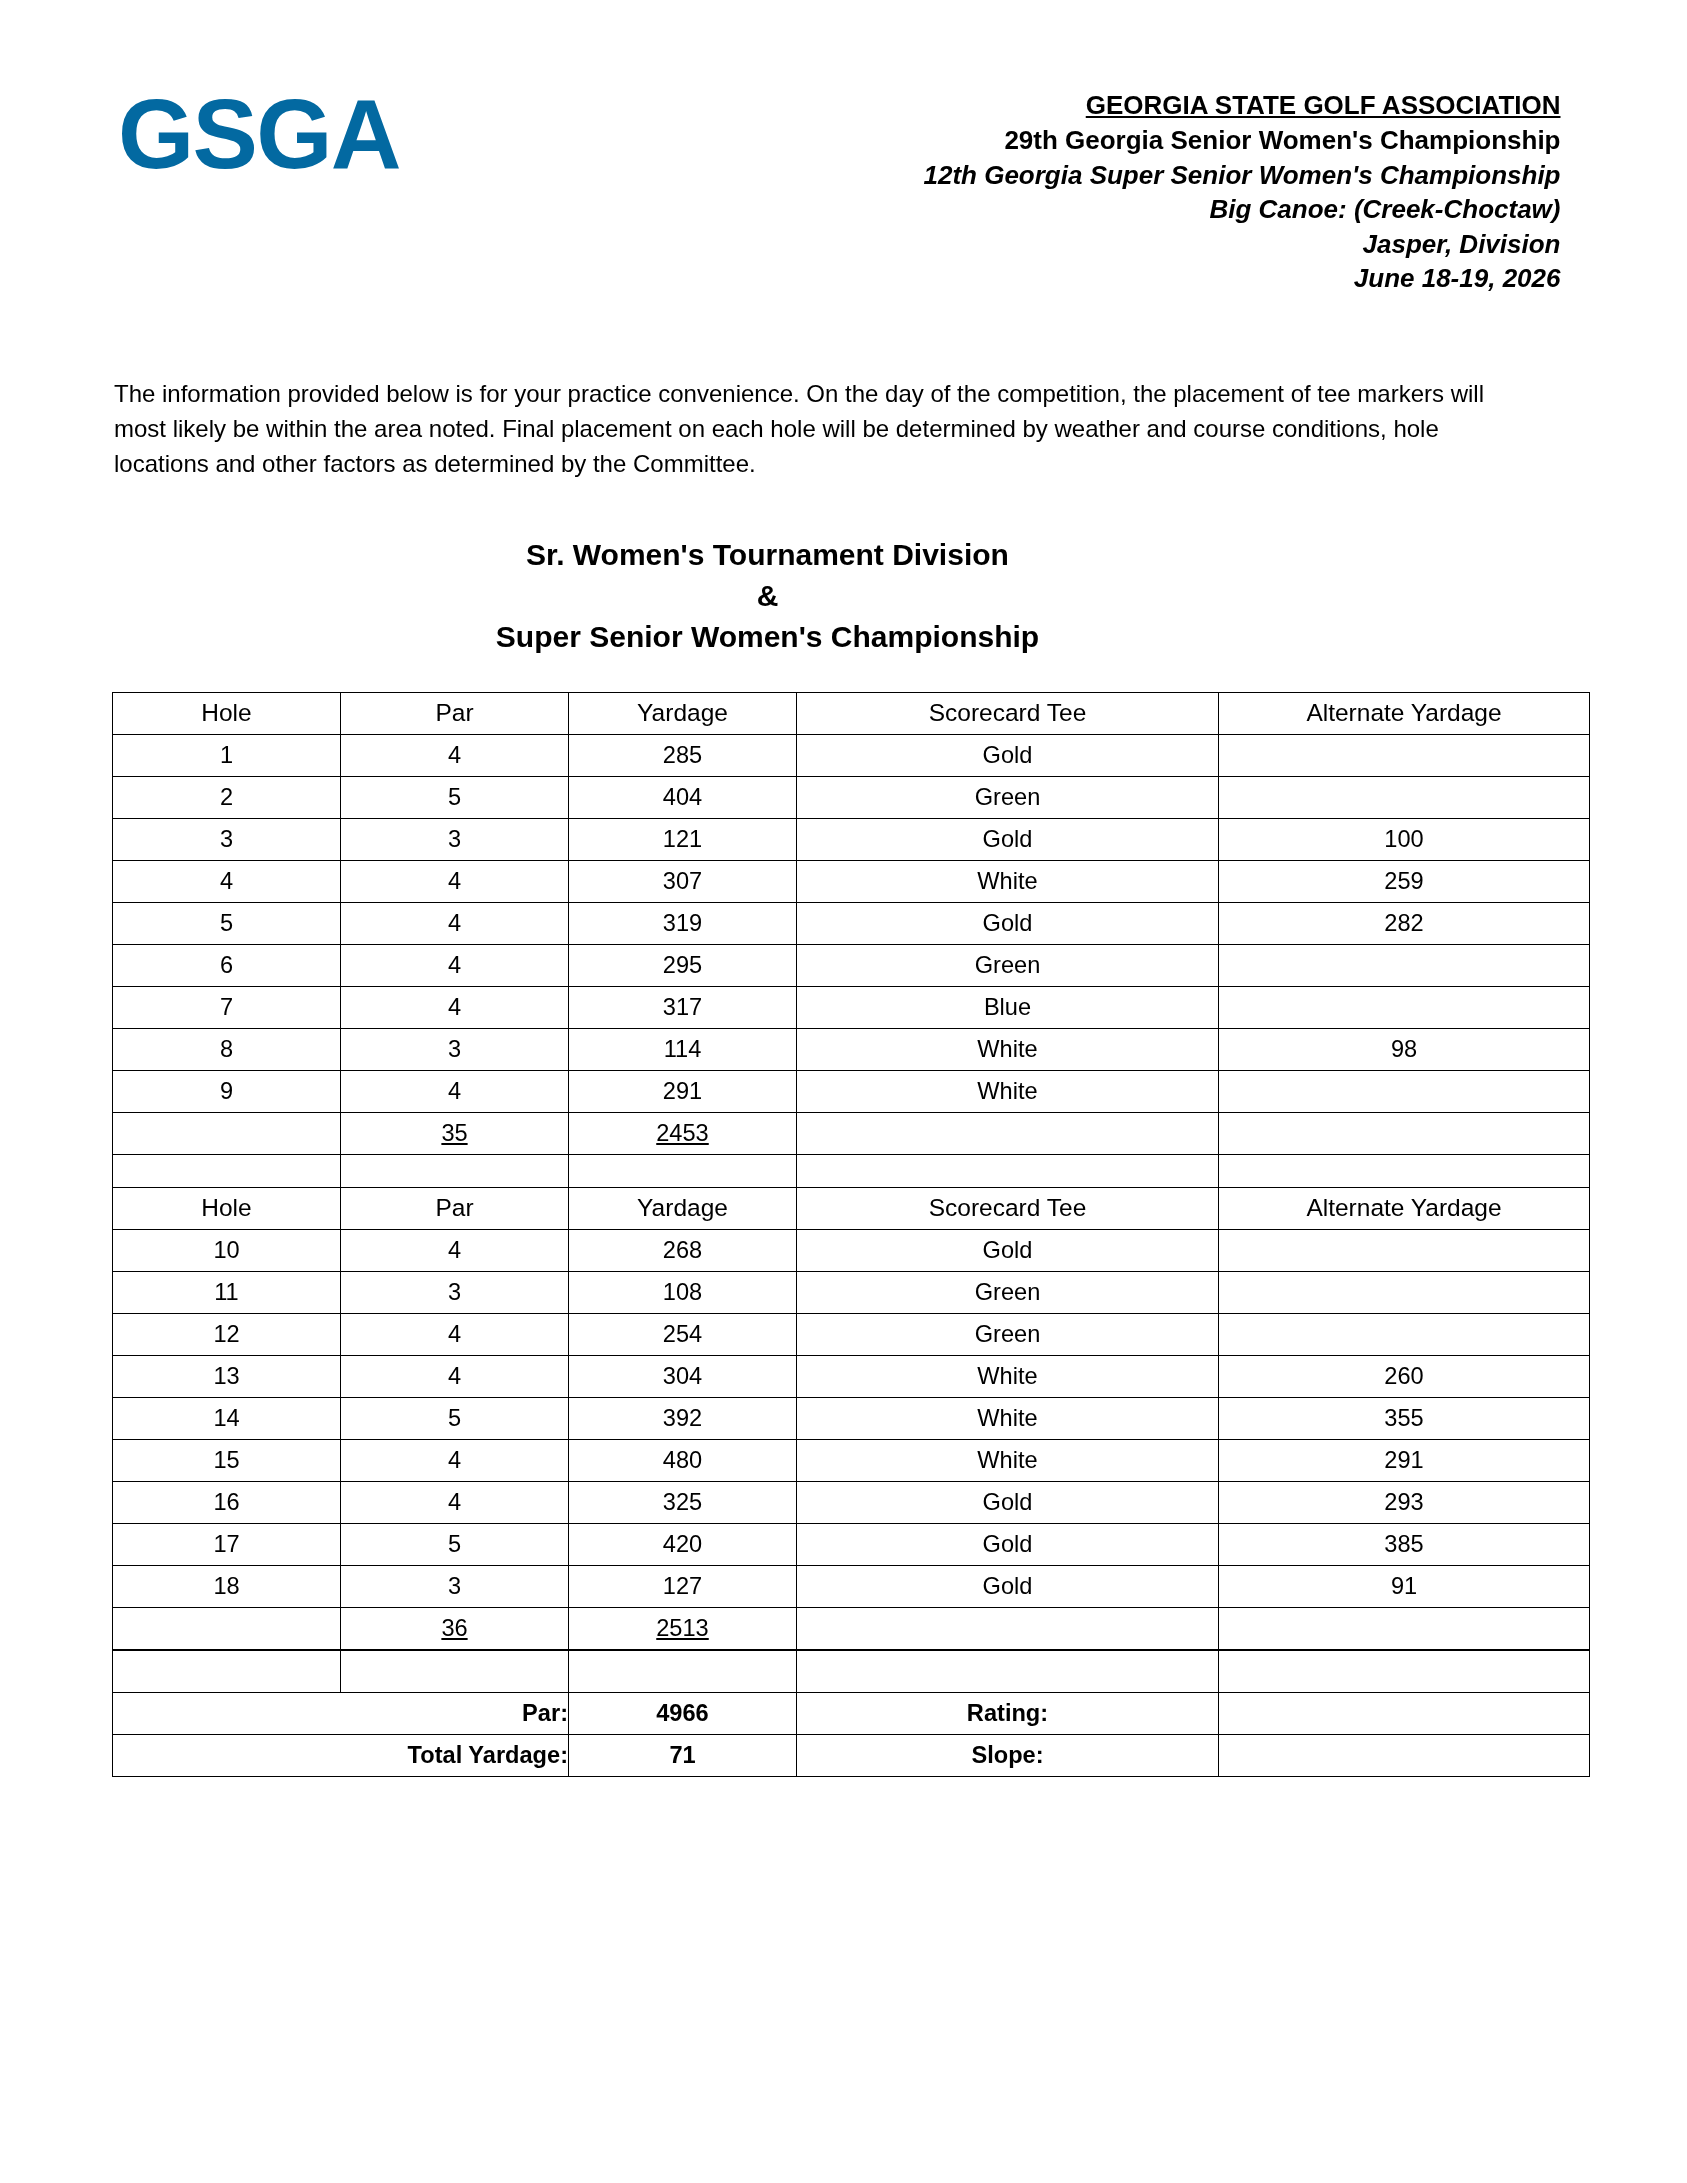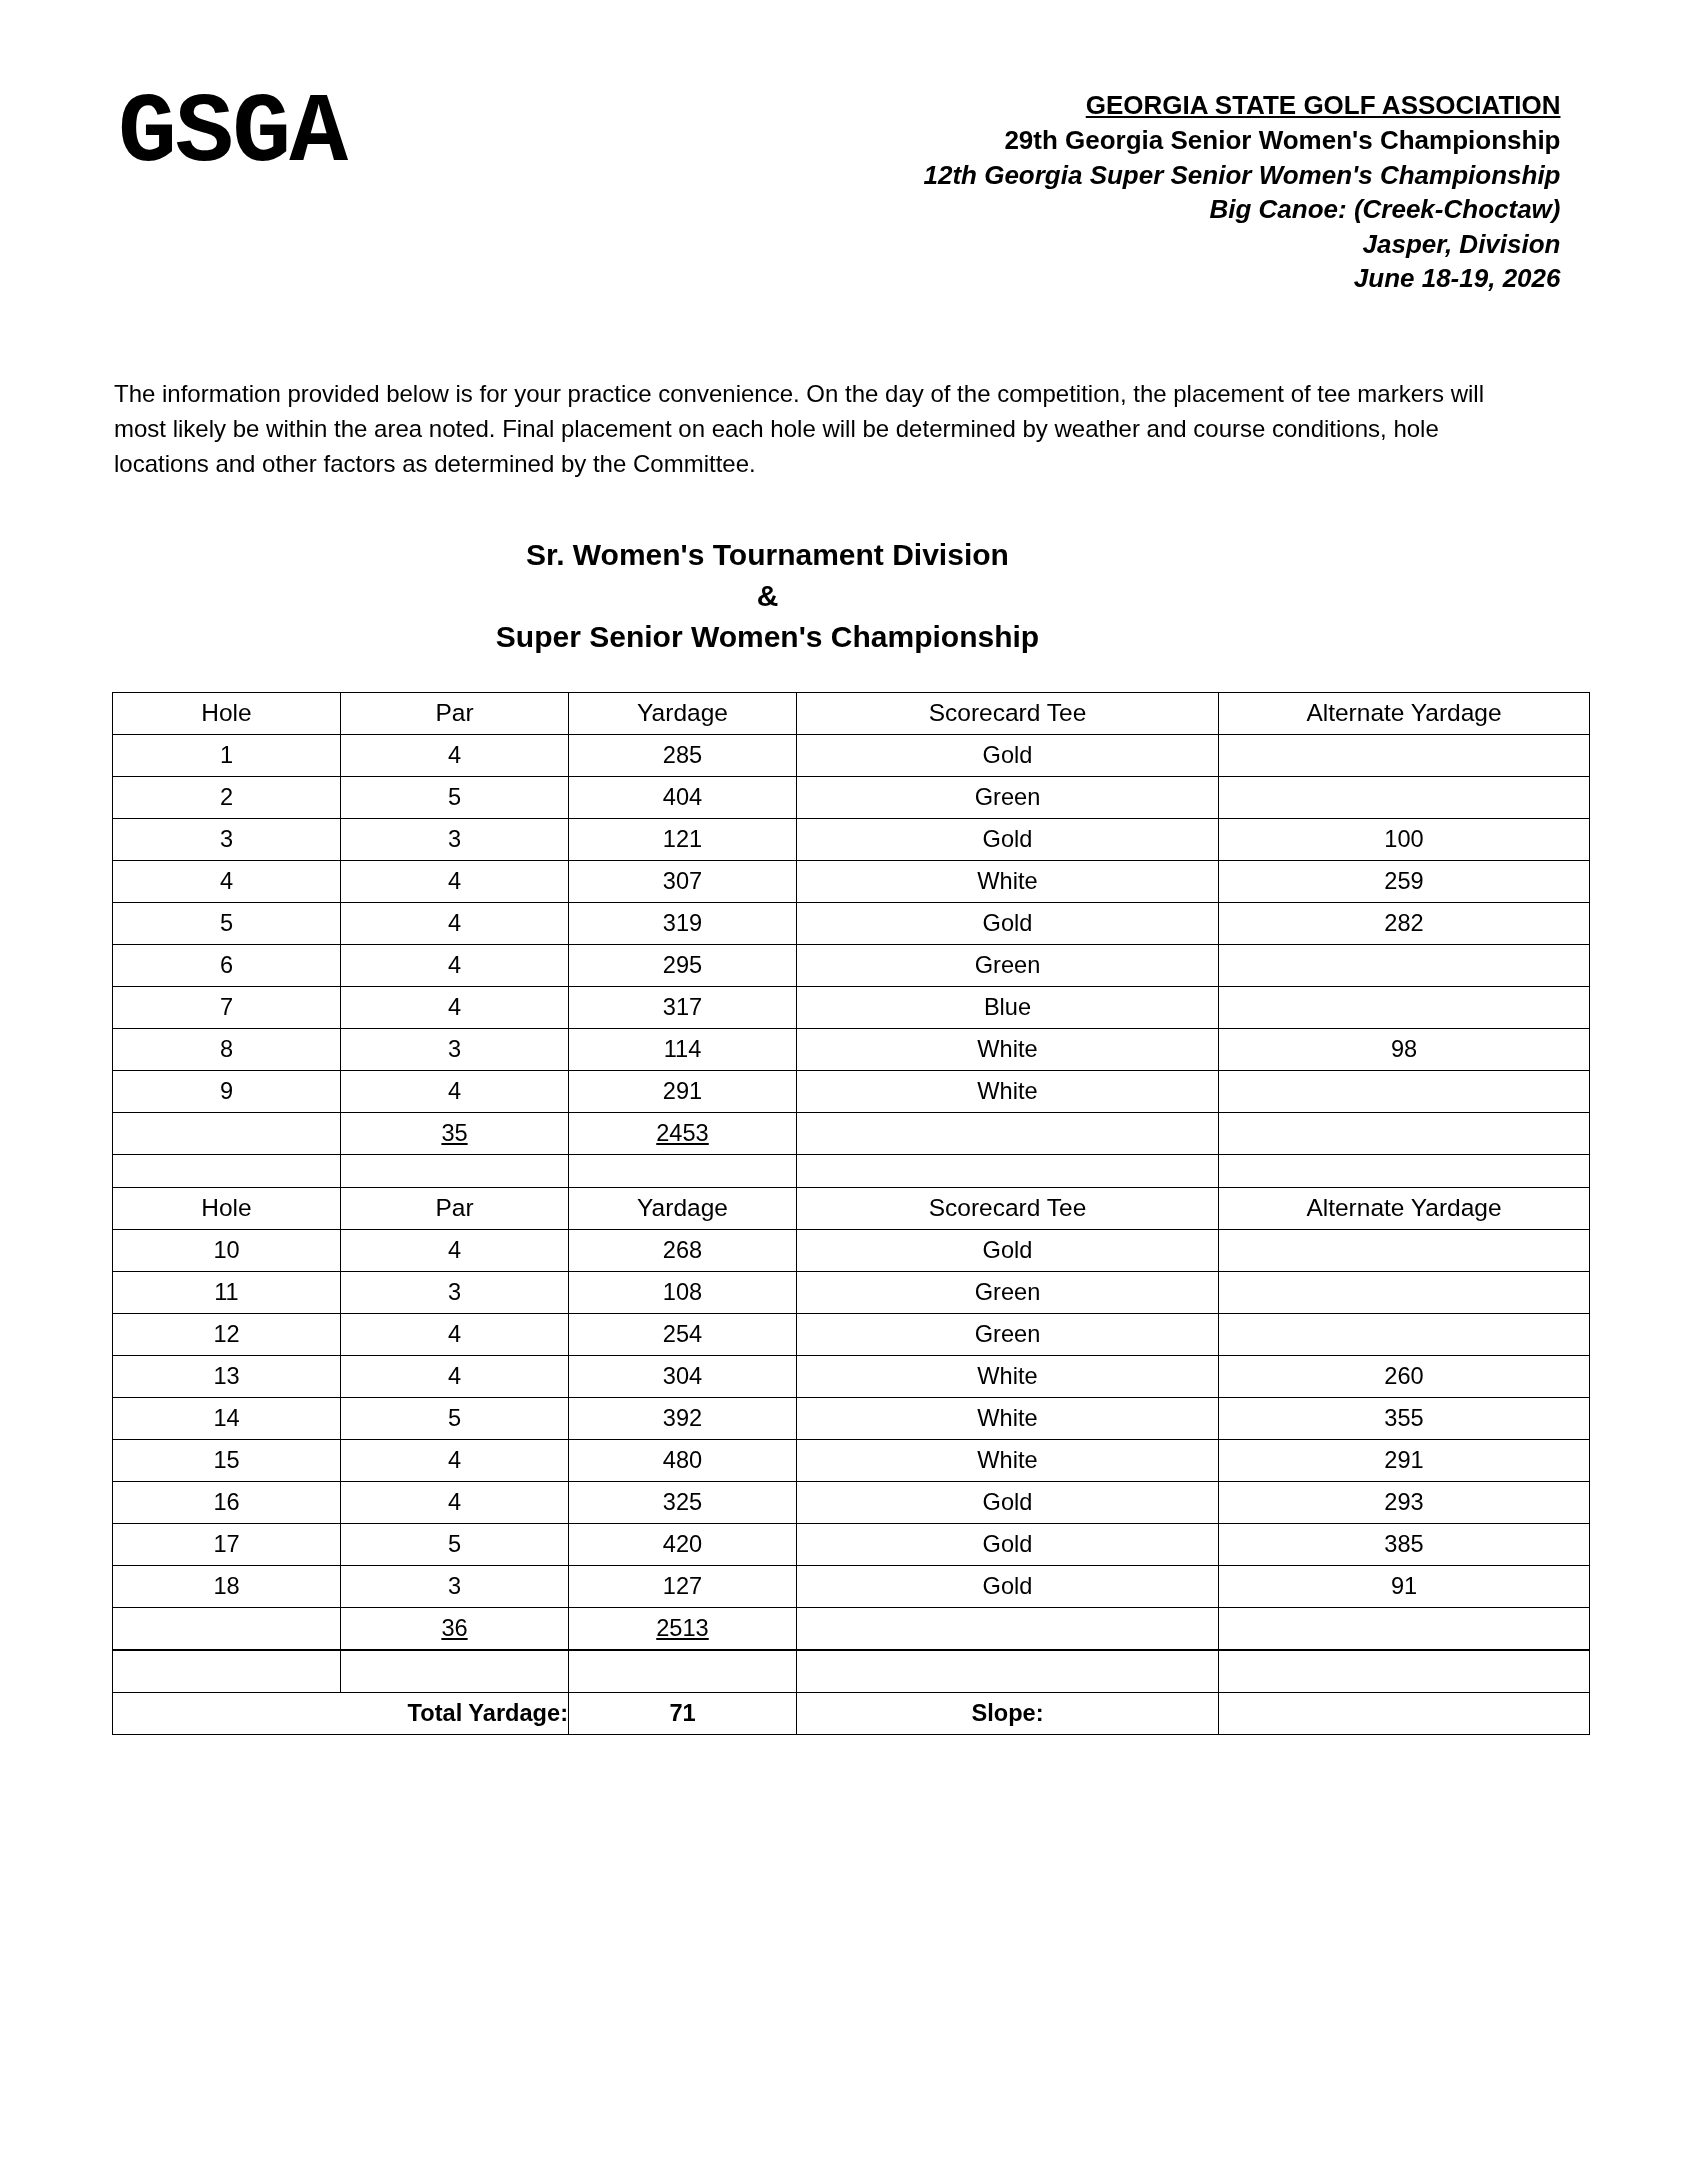--- a/index.html
+++ b/index.html
@@ -27,25 +27,25 @@
     display: flex;
     align-items: flex-start;
     justify-content: space-between;
   }
   .logo {
     width: 363px;
     padding-left: 21px;
     padding-top: 5px;
   }
   .logo-text {
-    font-family: Liberation Mono, monospace;
+    font-family: Liberation Sans, sans-serif;
     font-size: 98px;
     line-height: 1;
     font-weight: 700;
-    color: #000000;
+    color: #0369a1;
     letter-spacing: -1.7px;
     font-style: normal;
   }
   .header-titles {
     text-align: right;
     padding-right: 29.5px;
     padding-top: 8.4px;
   }
   .ht-line {
     font-size: 26px;
@@ -355,20 +355,26 @@
     </colgroup>
     <tbody>
       <tr>
         <td class="gap"></td>
         <td class="gap"></td>
         <td class="gap"></td>
         <td class="gap"></td>
         <td class="gap"></td>
       </tr>
       <tr>
+        <td class="label" colspan="2">Par:</td>
+        <td class="value">4966</td>
+        <td class="value">Rating:</td>
+        <td class="value"></td>
+      </tr>
+      <tr>
         <td class="label" colspan="2">Total Yardage:</td>
         <td class="value">71</td>
         <td class="value">Slope:</td>
         <td class="value"></td>
       </tr>
     </tbody>
   </table>
 
 </div>
 

